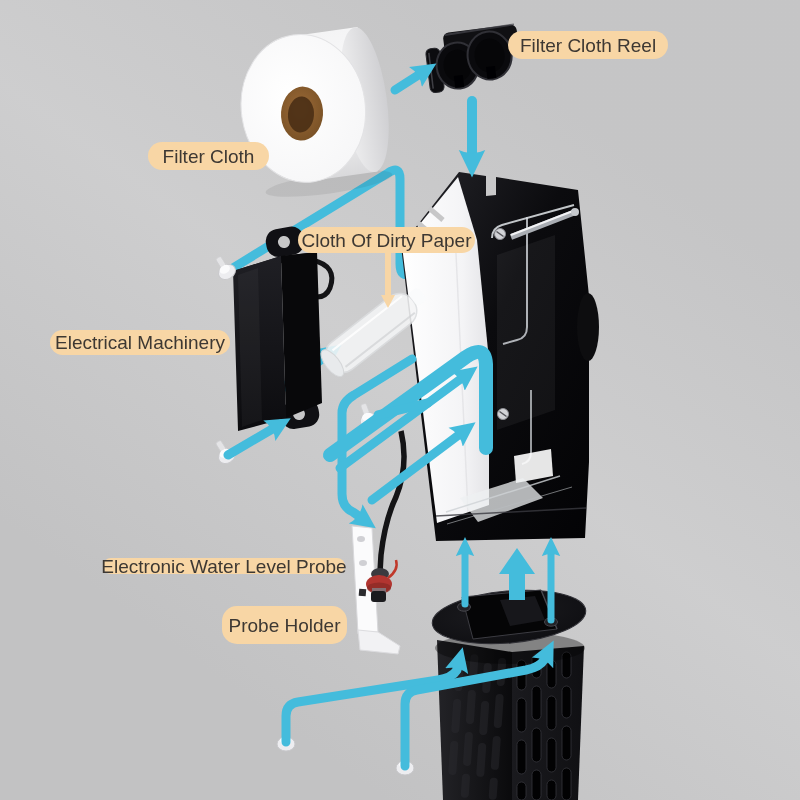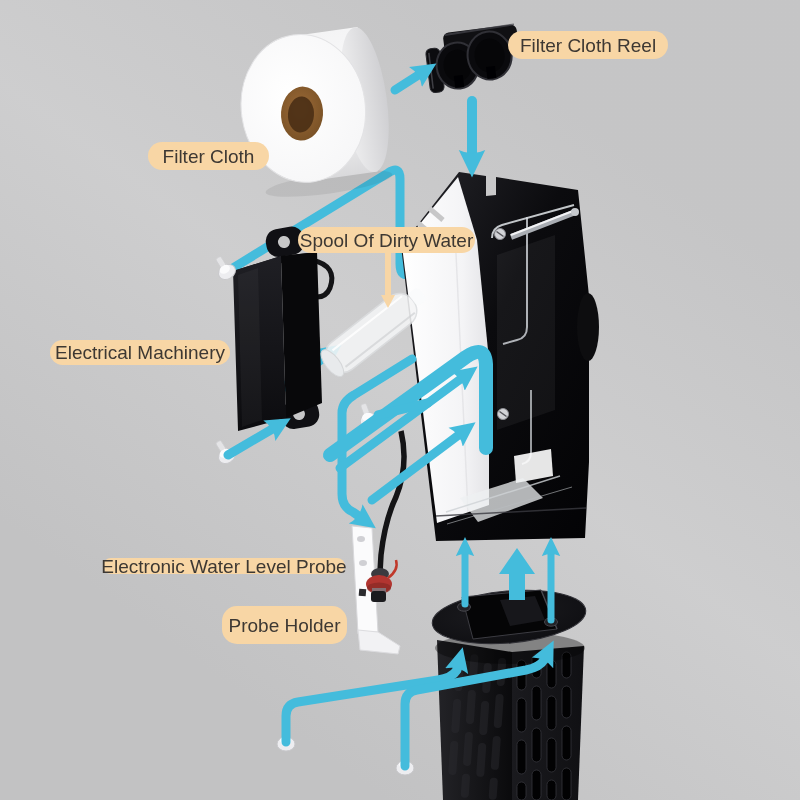--- a/index.html
+++ b/index.html
@@ -14,21 +14,21 @@
   }
   #scene{position:absolute;left:0;top:0;z-index:1;}
   .pill{
     position:absolute;z-index:2;display:flex;align-items:center;justify-content:center;
     background:var(--label-bg,#f8d6a5);color:var(--label-text,#3d3833);
     font-size:19px;line-height:1;border-radius:15px;white-space:nowrap;
   }
   #lbl-reel  {left:508px;top:31px; width:160px;height:28px;}
   #lbl-cloth {left:148px;top:98px; width:121px;height:28px;margin-top:44px;}
   #lbl-spool {left:298px;top:227px;width:177px;height:26px;}
-  #lbl-motor {left:50px; top:340px;width:180px;height:25px;}
+  #lbl-motor {left:50px; top:330px;width:180px;height:25px;}
   #lbl-probe {left:103px;top:558px;width:242px;height:16px;}
   #lbl-holder{left:222px;top:606px;width:125px;height:38px;}
   .arr{fill:none;stroke:var(--arrow,#44bcdc);stroke-linecap:round;stroke-linejoin:round;}
   .arrfill{fill:var(--arrow,#44bcdc);}
   .leader{stroke:var(--label-bg,#f8d6a5);}
   .leaderfill{fill:var(--label-bg,#f8d6a5);}
 </style>
 </head>
 <body>
 
@@ -274,16 +274,16 @@
   </g>
 
   <g>
     <line class="leader" x1="388" y1="253" x2="388" y2="296" stroke-width="6"></line>
     <polygon class="leaderfill" points="381,295 395,295 388,308"></polygon>
   </g>
 </svg>
 
 <div class="pill" id="lbl-reel">Filter Cloth Reel</div>
 <div class="pill" id="lbl-cloth">Filter Cloth</div>
-<div class="pill" id="lbl-spool">Spool Of Dirty Water</div>
+<div class="pill" id="lbl-spool">Cloth Of Dirty Paper</div>
 <div class="pill" id="lbl-motor">Electrical Machinery</div>
 <div class="pill" id="lbl-probe">Electronic Water Level Probe</div>
 <div class="pill" id="lbl-holder">Probe Holder</div>
 
 </body></html>

